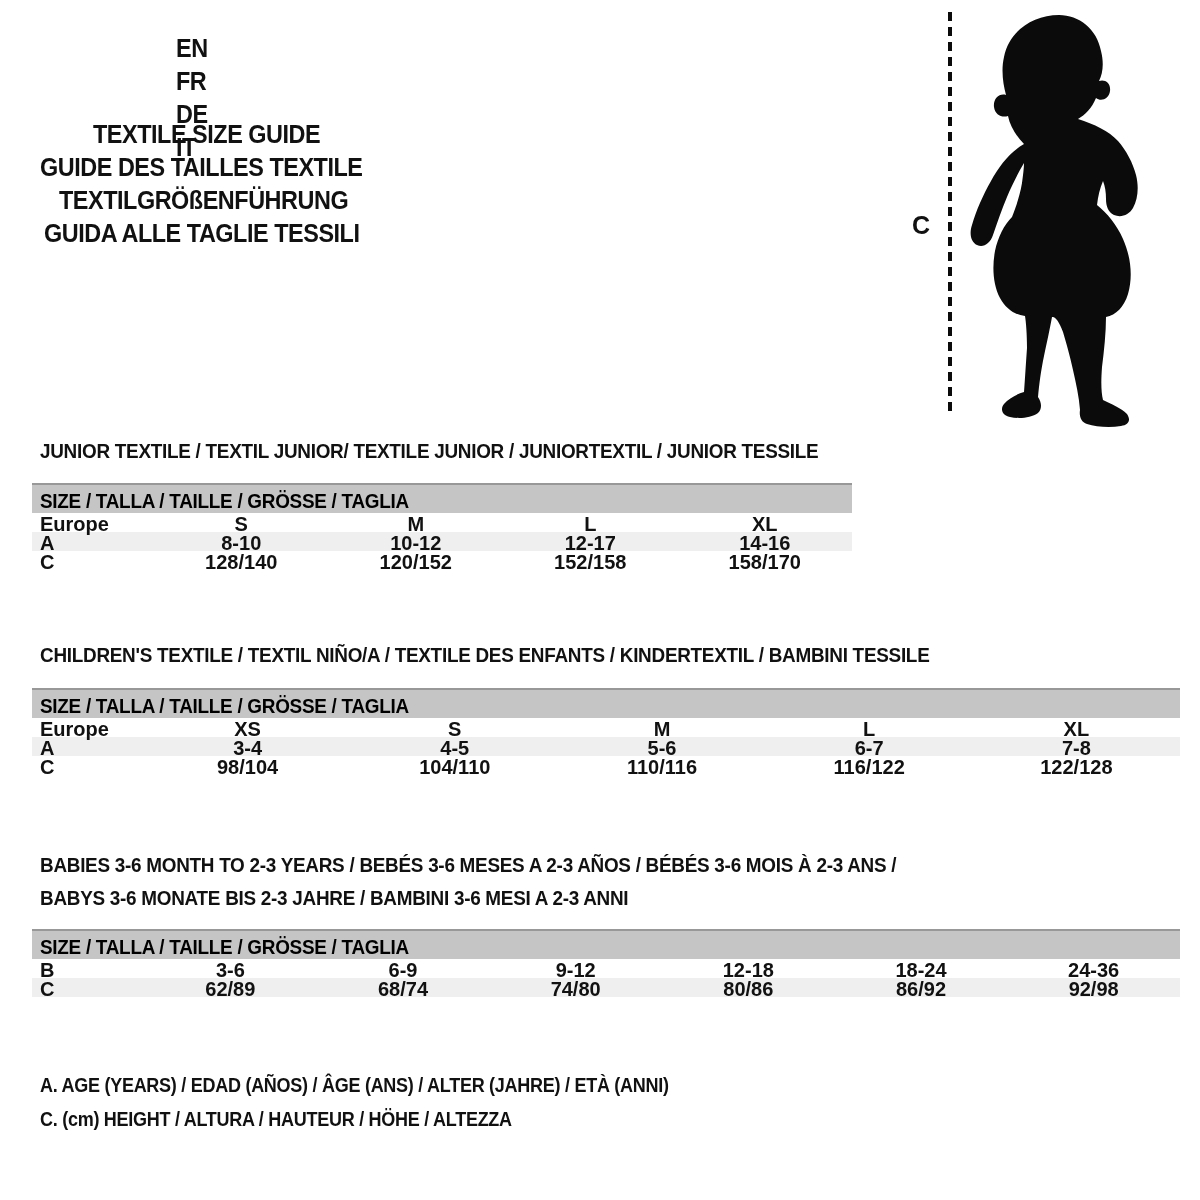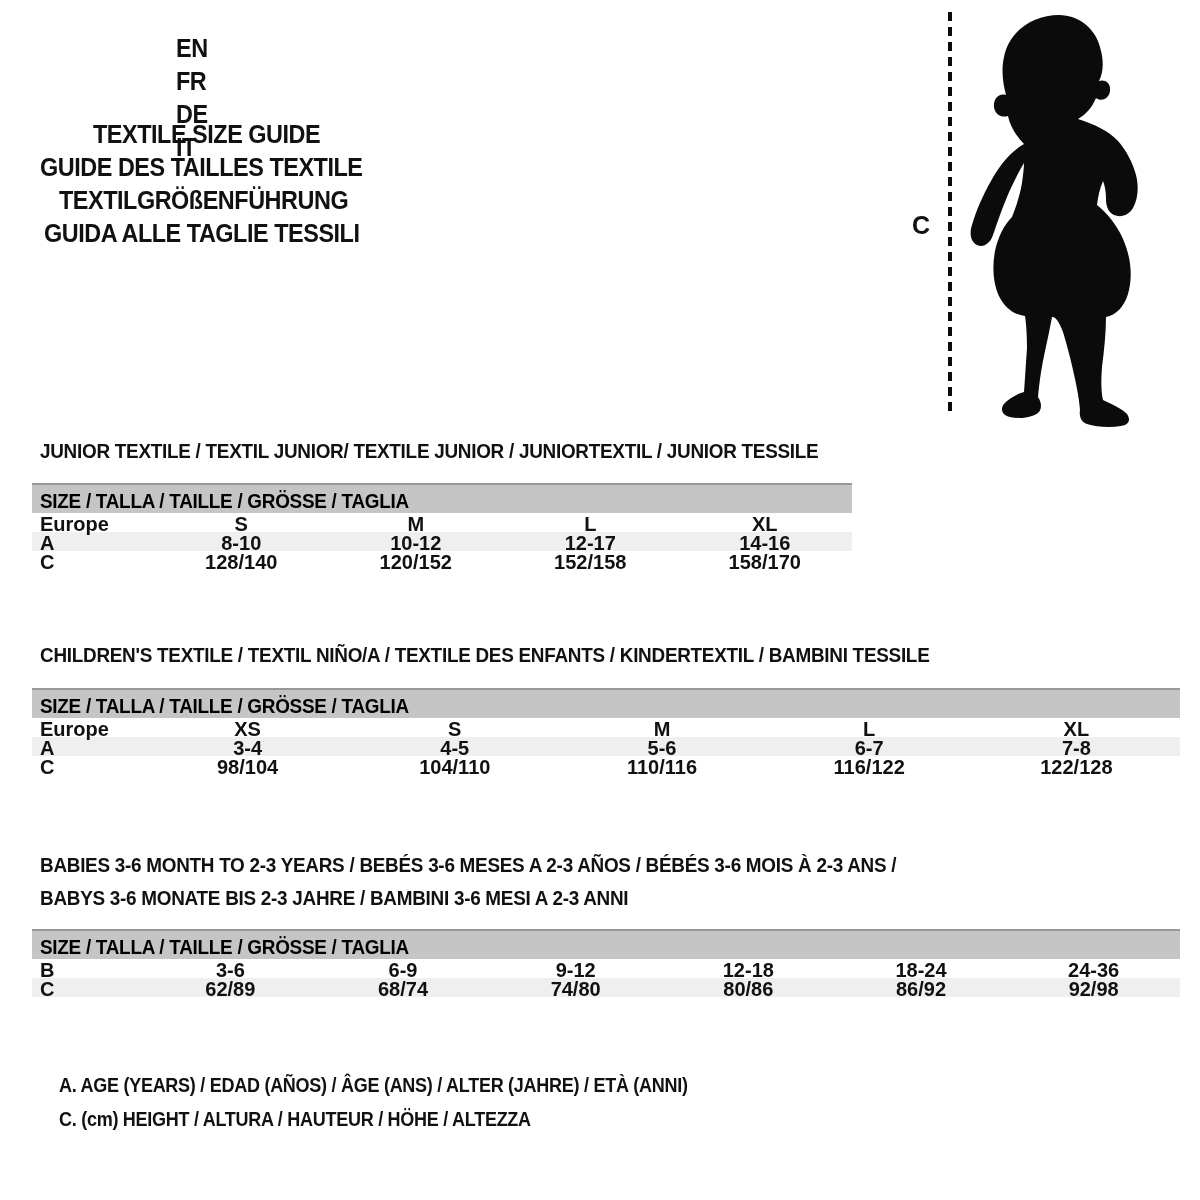--- a/index.html
+++ b/index.html
@@ -28,21 +28,21 @@
     height:30px;background:var(--band-bg,#c5c5c5);border-top:2px solid var(--band-border,#989898);
     display:flex;align-items:flex-end;padding-left:8px;box-sizing:border-box;
     font-size:21px;font-weight:700;color:#000000;letter-spacing:-.3px;
   }
   .trow{display:grid;height:19px;align-items:center;font-size:20px;font-weight:700;}
   .trow.shaded{background:var(--shaded-row,#efefef);}
   .tlabel{padding-left:8px;text-align:left;}
   .tcell{text-align:center;}
 
   
-  .legend{position:absolute;left:40px;top:1068px;margin-left:19px;}
+  .legend{position:absolute;left:40px;top:1068px;}
   .legend-line{height:34px;display:flex;align-items:center;font-size:20px;font-weight:700;letter-spacing:-.3px;}
 </style>
 </head>
 <body>
 
 <div class="page">
 
   <div class="langs">
     <div class="lang-row">
       <span class="lang-code cond">EN</span>

